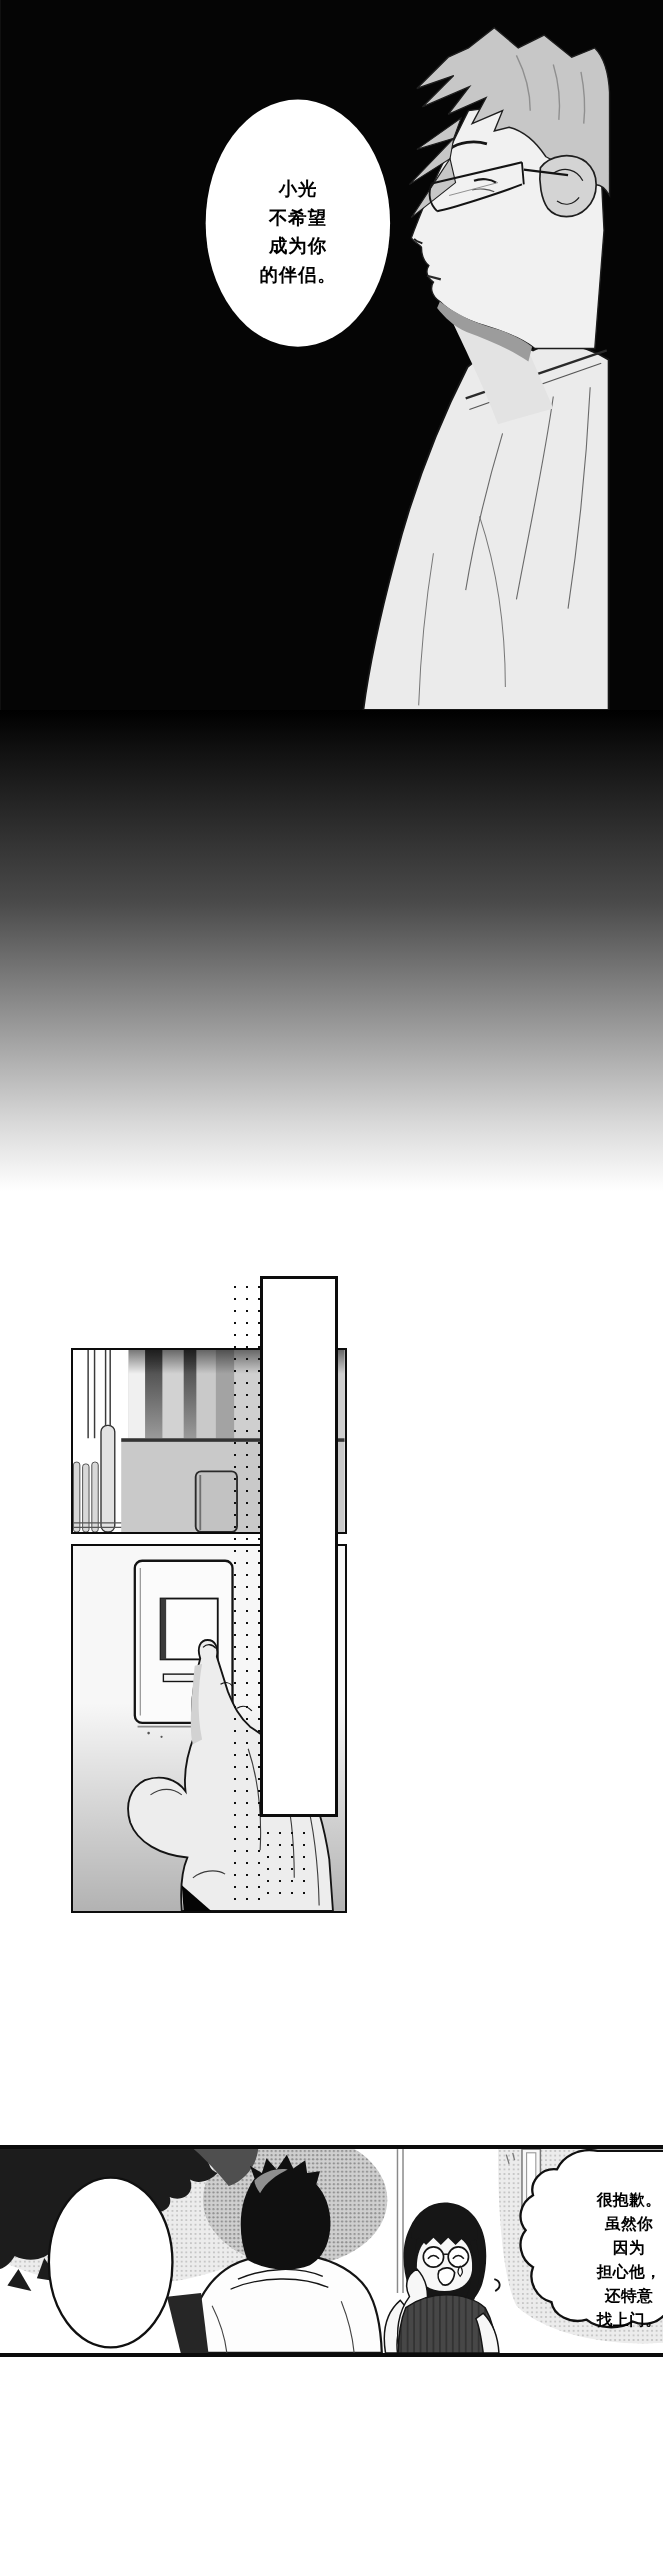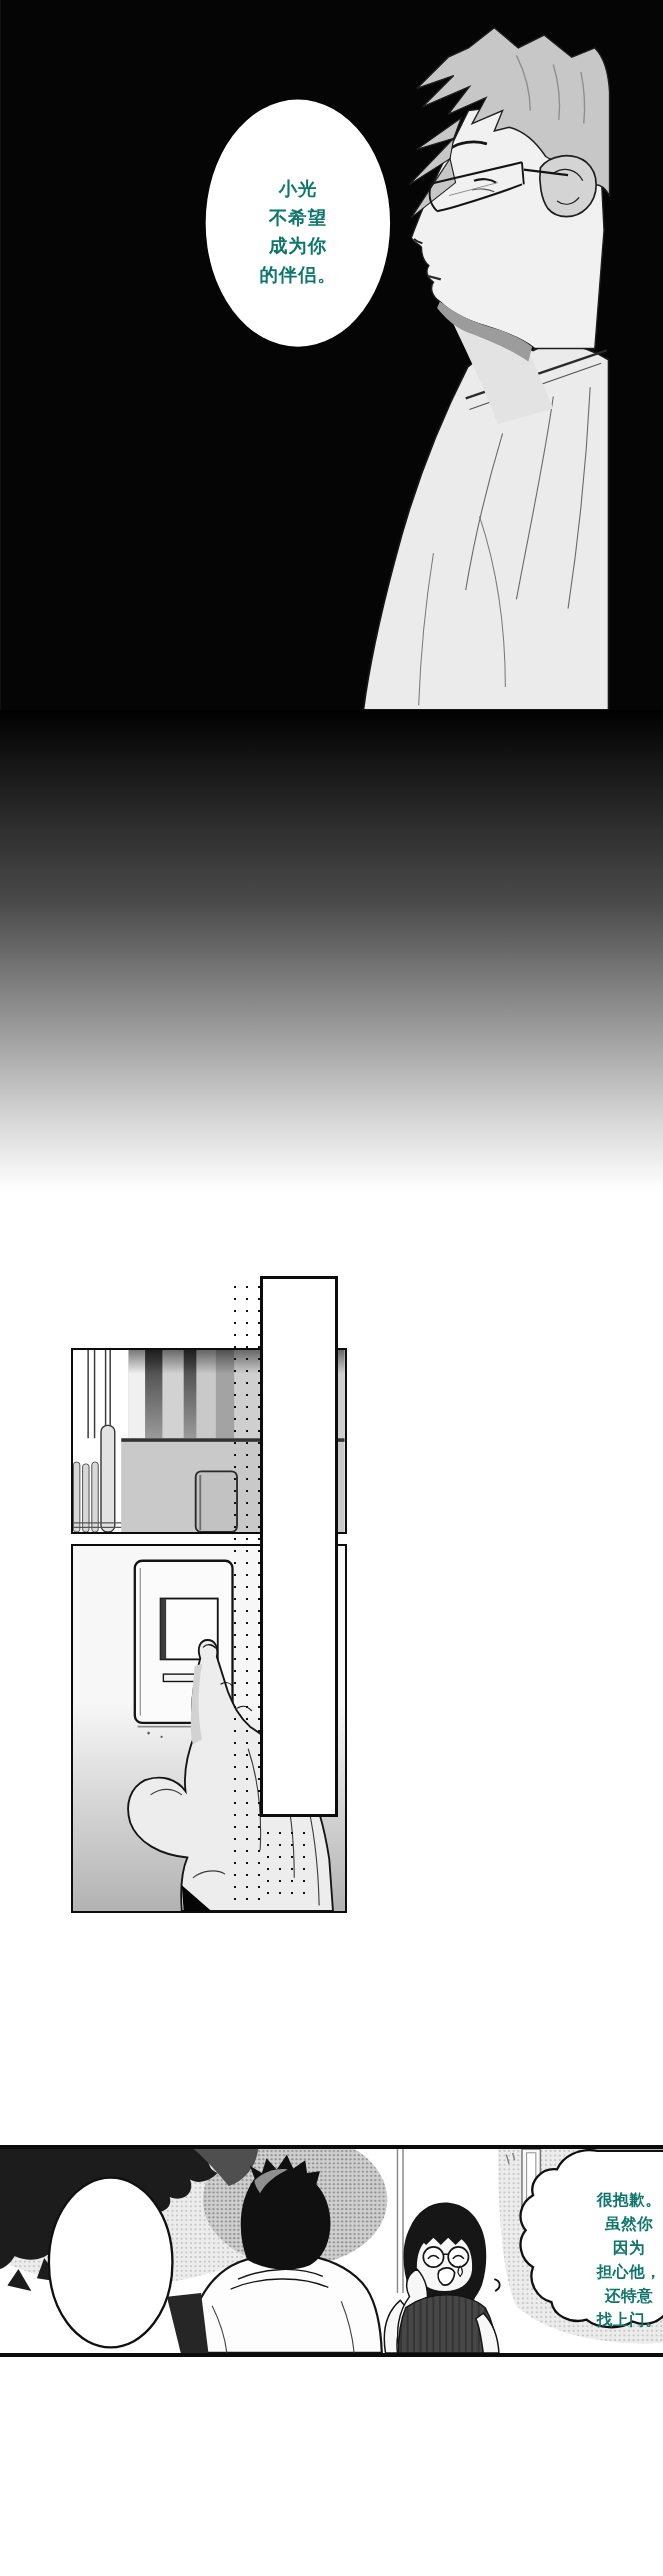--- a/index.html
+++ b/index.html
@@ -5,21 +5,21 @@
   html,body{margin:0;padding:0;background:#ffffff;}
   .page{
     position:relative;width:664px;height:2576px;overflow:hidden;
     background:#ffffff;
     font-family:"DejaVu Sans","Liberation Sans",sans-serif;
   }
   .abs{position:absolute;}
   svg{display:block;}
   
   .btxt{
-    position:absolute;text-align:center;color:#0f766e;font-weight:bold;
+    position:absolute;text-align:center;color:#000000;font-weight:bold;
     white-space:nowrap;z-index:6;
   }
   .btxt span{display:block;}
   .btxt-top{font-size:18.4px;line-height:28.6px;letter-spacing:0.9px;}
   .btxt-sm{font-size:15.7px;line-height:24px;letter-spacing:0.5px;}
   
   .fade{
     left:0;top:710px;width:664px;height:481px;
     background:linear-gradient(to bottom,#000000 0%,#101010 8%,#4a4a4a 40%,#9a9a9a 66%,#d9d9d9 86%,#ffffff 100%);
   }

